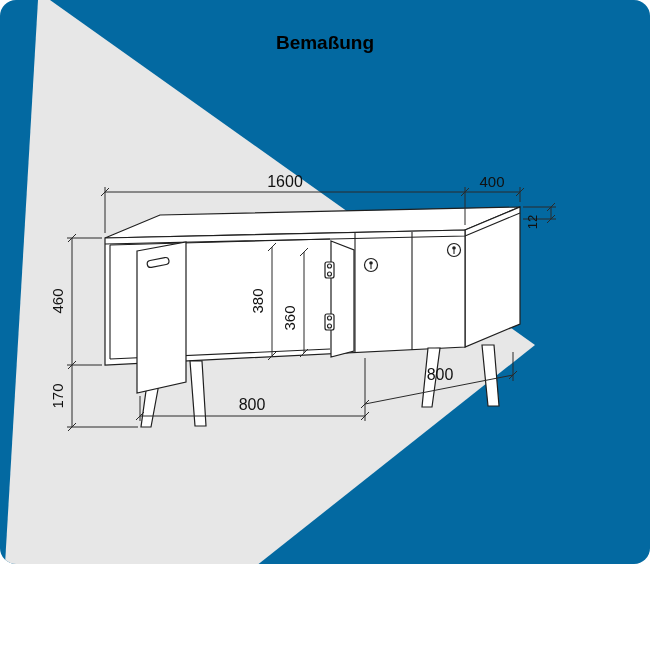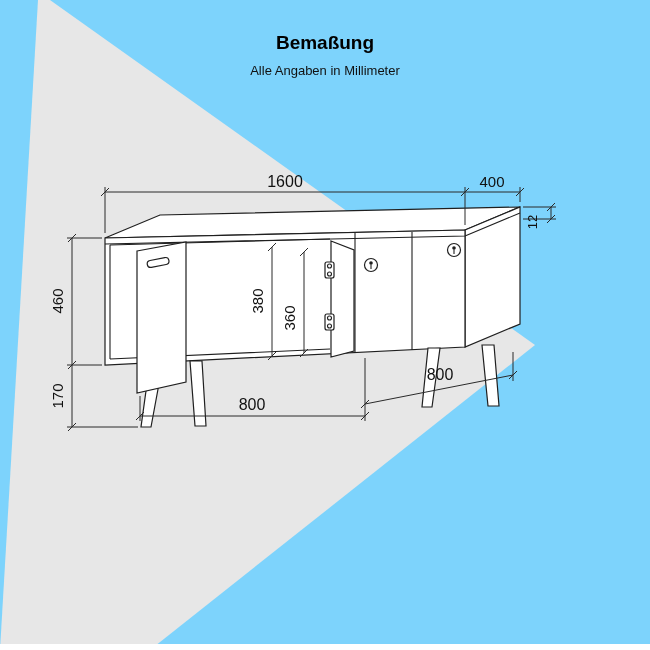--- a/index.html
+++ b/index.html
@@ -1,21 +1,22 @@
 <!DOCTYPE html>
 <html><head>
 <meta charset="utf-8">
 <style>
   html,body{margin:0;padding:0;background:#fff;}
   .canvas{
     position:relative;
-    width:650px;height:644px;
-    background:#7dd3fc;
+    width:650px;height:564px;
+    background:#0369a1;
     overflow:hidden;
     font-family:"Liberation Sans", sans-serif;
+    border-radius:16px;
   }
   .title{
     position:absolute;top:32px;left:0;right:0;
     text-align:center;
     font-size:19px;font-weight:bold;color:#000;
   }
   .subtitle{
     position:absolute;top:63px;left:0;right:0;
     text-align:center;
     font-size:13px;color:#111;
@@ -31,21 +32,20 @@
   .ln{stroke:#1f1f1f;stroke-width:1.1;fill:none;}
   .face{stroke:#1f1f1f;stroke-width:1.2;fill:#ffffff;}
   .dimln{stroke:#2a2a2a;stroke-width:1;fill:none;}
 </style>
 </head>
 <body>
 
 <div class="canvas">
 
   <div class="title">Bemaßung</div>
-  <div class="subtitle">Alle Angaben in Millimeter</div>
 
   <svg width="650" height="650" viewBox="0 0 650 650">
 
     <polygon points="38,0 50,0 535,345 150,650 0,650" fill="#e7e7e7"></polygon>
 
     <g>
       <polygon class="face" points="105,238 160,215 520,207 465,230"></polygon>
       <polygon class="face" points="465,230 520,207 520,324 465,347"></polygon>
       <polygon class="face" points="105,238 465,230 465,347 105,365"></polygon>
       <path class="ln" d="M105,244 L465,236 M465,236 L520,213"></path>

